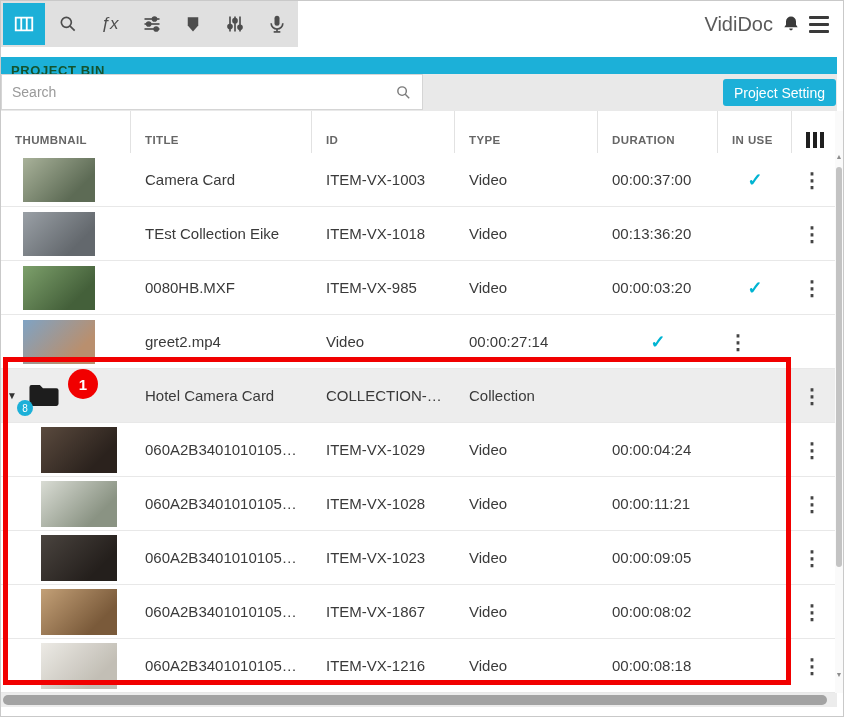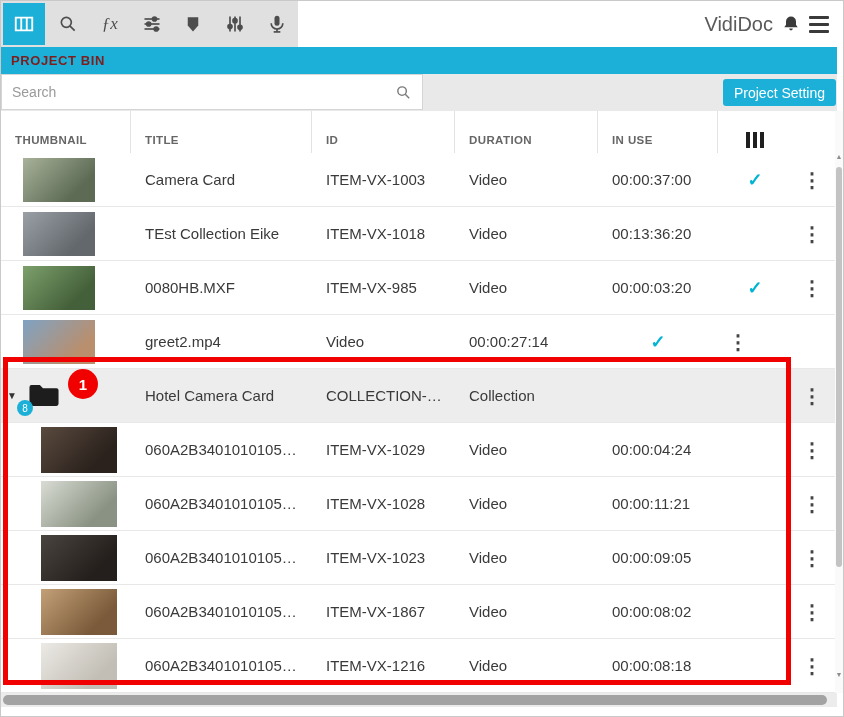--- a/index.html
+++ b/index.html
@@ -7,29 +7,29 @@
   }
   *{box-sizing:border-box;}
   body{margin:0;background:#fff;font-family:"Liberation Sans",sans-serif;}
   .app{position:relative;width:844px;height:717px;background:#fff;border:1px solid #c9c9c9;overflow:hidden;}
 
   
   .toolbar{position:absolute;top:0;left:0;right:0;height:46px;background:#fff;}
   .tb-left{position:absolute;left:0;top:0;width:297px;height:46px;background:#e0e0e0;display:flex;align-items:center;}
   .tb-btn{width:42px;height:46px;display:flex;align-items:center;justify-content:center;background:transparent;border:none;cursor:pointer;padding:0;color:#4d4d4d;}
   .tb-btn.active{background:var(--accent);width:42px;height:42px;margin:2px 2px 2px 2px;}
-  .fx-glyph{font-style:italic;font-family:Liberation Serif, serif;font-size:17px;color:#4d4d4d;}
+  .fx-glyph{font-style:italic;font-family:Liberation Sans, sans-serif;font-size:17px;color:#4d4d4d;}
   .tb-right{position:absolute;right:14px;top:0;height:46px;display:flex;align-items:center;gap:8px;}
   .app-title{font-size:20px;color:#5a5a5a;}
   .icon-btn{background:none;border:none;cursor:pointer;padding:0;display:flex;align-items:center;justify-content:center;color:#3a3a3a;}
   .hamburger{display:flex;flex-direction:column;gap:4px;}
   .hamburger span{display:block;width:20px;height:3px;background:#3a3a3a;border-radius:1px;}
 
   
-  .bin-bar{position:absolute;top:46px;left:0;width:836px;height:27px;background:var(--accent);color:#7f1d1d;
+  .bin-bar{position:absolute;top:56px;left:0;width:836px;height:27px;background:var(--accent);color:#14532d;
            font-size:13px;font-weight:bold;letter-spacing:.6px;display:flex;align-items:center;padding-left:10px;}
 
   
   .search-row{position:absolute;top:73px;left:0;width:836px;height:37px;background:#e9e9e9;}
   .search-box{position:absolute;left:0;top:0;width:422px;height:36px;background:#fff;border:1px solid #d5d5d5;display:flex;align-items:center;}
   .search-box input{flex:1;border:none;outline:none;font-size:14px;padding-left:10px;color:#333;background:transparent;font-family:inherit;}
   .search-box input::placeholder{color:#9a9a9a;}
   .search-box .mag{margin-right:10px;display:flex;}
   .setting-btn{position:absolute;right:1px;top:5px;width:113px;height:27px;background:var(--accent);color:#fff;border:none;
                border-radius:3px;font-size:14px;cursor:pointer;font-family:inherit;}
@@ -167,20 +167,21 @@
           </svg>
       </span>
     </div>
     <button class="setting-btn">Project Setting</button>
   </div>
 
   <div class="table-header grid-cols">
     <div class="th">THUMBNAIL</div>
     <div class="th">TITLE</div>
     <div class="th">ID</div>
+    <div class="th">TYPE</div>
     <div class="th">DURATION</div>
     <div class="th">IN USE</div>
     <div class="th">
       <span class="cols-icon">
           <i></i>
           <i></i>
           <i></i>
         </span>
     </div>
   </div>

